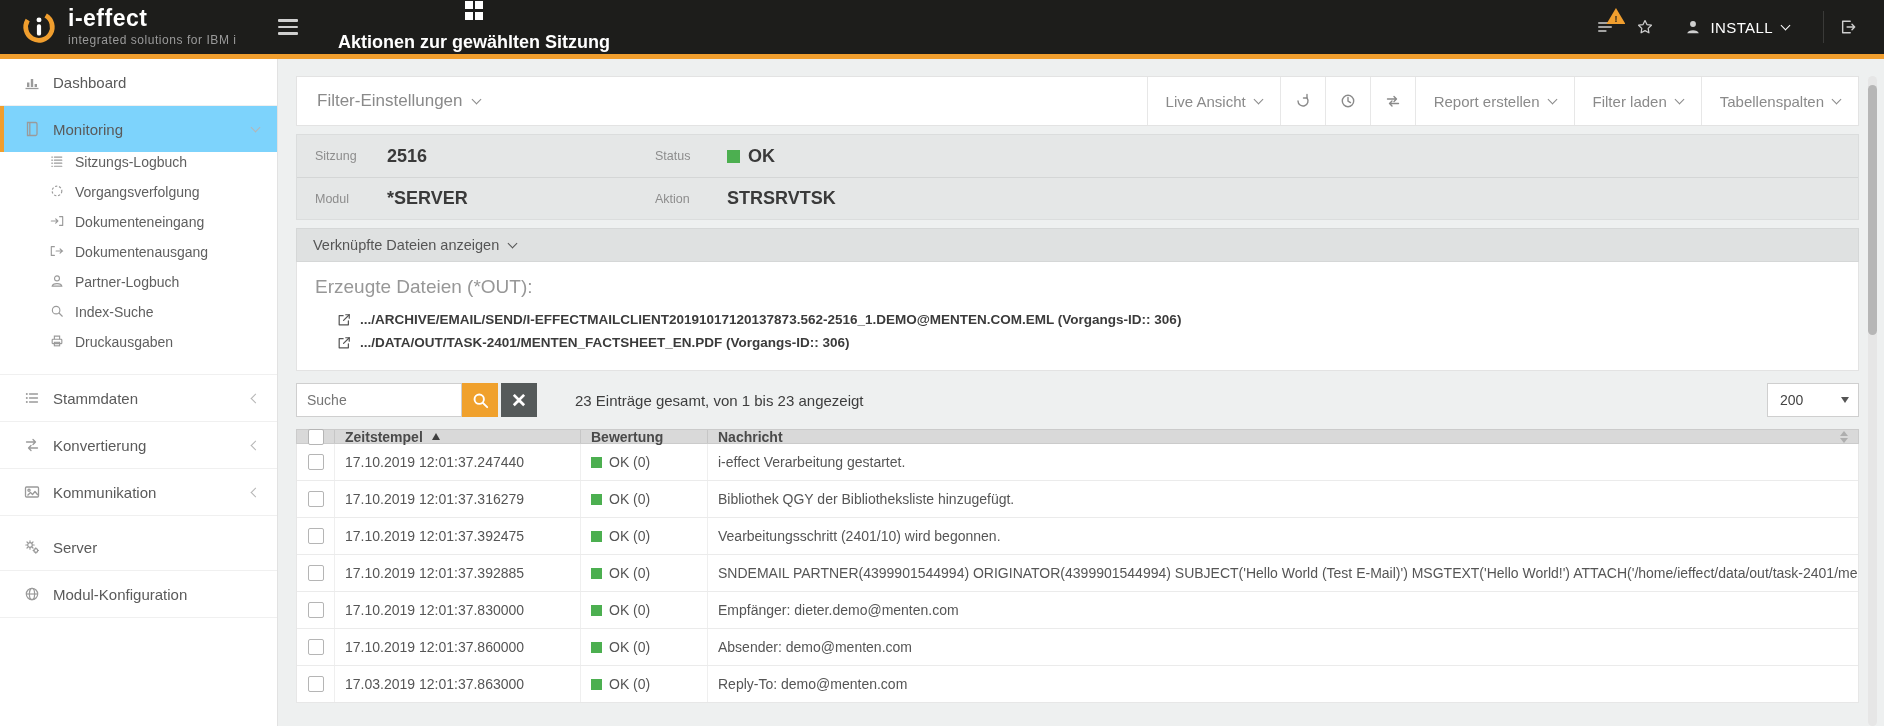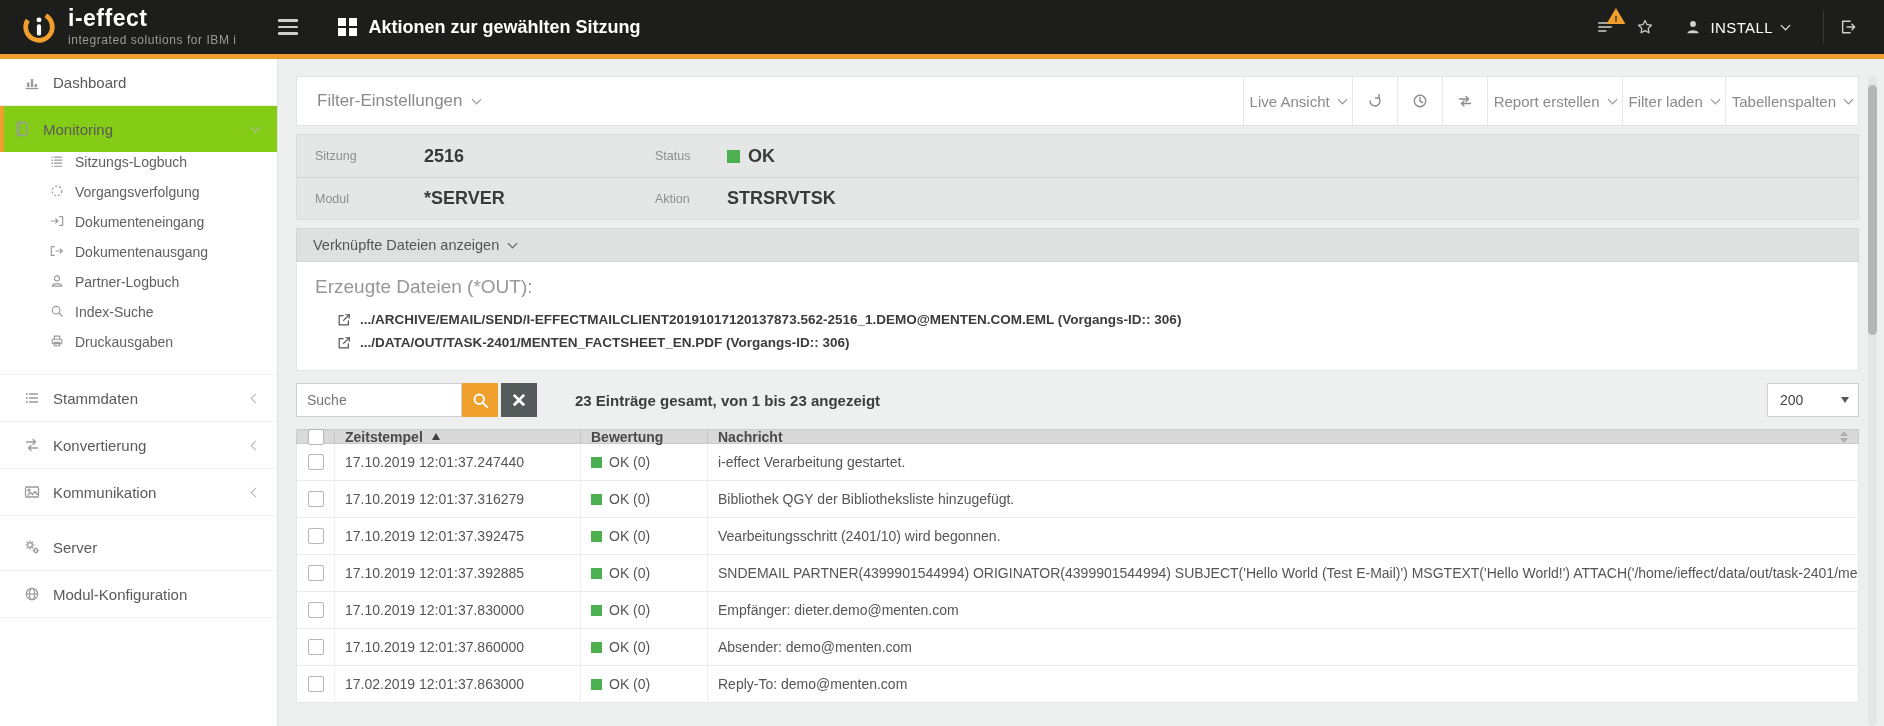--- a/index.html
+++ b/index.html
@@ -9,21 +9,21 @@
   
   .topbar { height:54px; background:#1d1d1b; display:flex; align-items:center;
     padding:0 20px; position:relative; }
   .accent { height:5px; background:#f09e2e; }
   .logo { display:flex; align-items:center; gap:10px; width:238px; cursor:pointer; }
   .logo-swoosh { width:38px; height:38px; }
   .logo-name { color:#fff; font-size:23px; font-weight:700; letter-spacing:.5px; line-height:1; }
   .logo-sub { color:#9a9a9a; font-size:12px; letter-spacing:.55px; margin-top:3px; }
   .hamburger { display:flex; flex-direction:column; gap:4px; cursor:pointer; margin-left:14px; padding:6px; }
   .hamburger span { width:20px; height:2.5px; background:#cfcfcf; border-radius:1px; display:block; }
-  .title-wrap { display:flex; align-items:center; gap:12px; margin-left:34px; }
+  .title-wrap { display:flex; align-items:center; gap:12px; margin-left:34px;flex-direction:column; }
   .grid-icon { display:grid; grid-template-columns:8px 8px; grid-gap:2.5px; }
   .grid-icon i { width:8px; height:8px; background:#fff; display:block; }
   .page-title { color:#fff; font-size:18px; font-weight:700; }
   .topbar-right { margin-left:auto; display:flex; align-items:center; gap:8px; }
   .tb-ic { position:relative; padding:8px; cursor:pointer; color:#cfcfcf; display:flex; align-items:center; }
   .badge { position:absolute; top:-3px; right:-4px; width:19px; height:16px; background:#f09e2e;
     clip-path:polygon(50% 0,100% 100%,0 100%); display:flex; align-items:flex-end; justify-content:center;
     color:#1d1d1b; font-size:9px; font-weight:700; }
   .user-menu { display:flex; align-items:center; gap:9px; color:#fff; cursor:pointer; padding:8px 10px; margin-left:6px; }
   .user-label { font-size:15px; letter-spacing:.4px; }
@@ -32,67 +32,67 @@
   .chev { display:inline-block; width:7px; height:7px; border-right:1.6px solid currentColor;
     border-bottom:1.6px solid currentColor; transform:rotate(45deg); position:relative; top:-2px; }
   .chev-l { transform:rotate(135deg); top:0; }
 
   
   .sidebar { position:absolute; left:0; top:59px; width:278px; bottom:0; background:#fff;
     border-right:1px solid #e2e2e2; }
   .nav-group { border-bottom:1px solid #f0f0f0; }
   .nav-item { display:flex; align-items:center; gap:13px; height:46px; padding:0 18px 0 20px;
     color:#5a5a5a; font-size:15px; cursor:pointer; border-left:4px solid transparent; }
-  .nav-item.active { background:#84cc16; border-left-color:#f09e2e;padding-left:10px; }
+  .nav-item.active { background:#7dd3fc; border-left-color:#f09e2e; }
   .nav-chev { margin-left:auto; color:#b5b5b5; }
   .nav-children { padding:2px 0 10px; }
   .nav-child { display:flex; align-items:flex-start; gap:11px; height:30px; padding-left:50px;
     color:#5f5f5f; font-size:14px; cursor:pointer; }
   .mt8 { margin-top:8px; }
   .svgi { width:16px; height:16px; flex:none; }
   .svgi.sm { width:14px; height:14px; }
 
   
   .main { position:absolute; left:278px; top:59px; right:0; bottom:0; padding:17px 25px 0 18px; }
 
   .toolbar { background:#fff; border:1px solid #e3e3e3; height:50px; display:flex;
     align-items:stretch; justify-content:space-between; }
   .tb-left { display:flex; align-items:center; gap:10px; padding-left:20px; color:#8a8a8a;
     font-size:17px; cursor:pointer; }
   .tb-right { display:flex; }
-  .tbtn { display:flex; align-items:center; gap:9px; padding:0 6px; border-left:1px solid #e7e7e7;
+  .tbtn { display:flex; align-items:center; gap:9px; padding:0 18px; border-left:1px solid #e7e7e7;
     color:#8a8a8a; font-size:15px; cursor:pointer; }
   .tbtn.ic { padding:0 14px; }
 
   .info-panel { margin-top:8px; background:#e5e7e7; border:1px solid #dbdddd; }
   .info-row { height:42px; display:flex; align-items:center; padding-left:18px; }
   .info-row + .info-row { border-top:1px solid #d4d6d6; }
   .info-cell { display:flex; align-items:center; }
-  .info-cell.c1 { width:340px;gap:37px; }
+  .info-cell.c1 { width:340px; }
   .ilabel { color:#8d8d8d; font-size:12.5px; width:72px; }
   .ivalue { color:#3a3a3a; font-weight:700; font-size:18px; }
   .sq { width:11px; height:11px; background:#4caf50; display:inline-block; margin-right:7px; flex:none; }
   .sq.big { width:13px; height:13px; margin-right:8px; }
 
   .linked-bar { margin-top:8px; height:34px; background:#dfe1e1; border:1px solid #d5d7d7;
     display:flex; align-items:center; gap:10px; padding-left:16px; color:#555; font-size:14.5px; cursor:pointer; }
 
   .files-panel { background:#fff; border:1px solid #e3e3e3; border-top:none; padding:14px 18px 16px; }
   .files-title { color:#979797; font-size:19px; margin-bottom:10px; }
   .file-row { display:flex; align-items:flex-end; gap:9px; padding:4px 0 4px 22px;
     color:#3b3b3b; font-weight:700; font-size:13.5px; cursor:pointer; }
 
   .search-row { margin-top:12px; display:flex; align-items:center; }
   .search-input { width:166px; height:34px; border:1px solid #cfcfcf; padding:0 10px;
     font-size:14px; color:#555; background:#fff; outline:none; font-family:inherit; }
   .btn-search { width:36px; height:34px; background:#f0a12d; border:none; cursor:pointer;
     display:flex; align-items:center; justify-content:center; }
   .btn-clear { width:36px; height:34px; background:#555a5a; border:none; cursor:pointer; margin-left:3px;
     color:#fff; font-size:19px; font-weight:700; line-height:1; }
-  .summary { margin-left:38px; font-weight:700; color:#3d3d3d; font-size:15px; }
+  .summary { margin-left:38px; font-weight:400; color:#3d3d3d; font-size:15px; }
   .page-size { margin-left:auto; width:92px; height:34px; background:#fff; border:1px solid #cfcfcf;
     display:flex; align-items:center; justify-content:space-between; padding:0 9px 0 12px;
     font-size:14px; color:#444; cursor:pointer; }
   .sel-arrow { width:0; height:0; border-left:4.5px solid transparent; border-right:4.5px solid transparent;
     border-top:6px solid #555; }
 
   .table { margin-top:12px; }
   .thead { display:flex; background:#d9d9d9; border:1px solid #cbcbcb; height:15px; }
   .th { display:flex; align-items:center; padding:0 10px; font-size:14px; font-weight:700;
     color:#4a4a4a; border-right:1px solid #c6c6c6; cursor:pointer; }
@@ -508,21 +508,21 @@
         <div class="td col-rating">
             <span class="sq"></span>
             <span>OK (0)</span>
           </div>
         <div class="td col-msg">Absender: demo@menten.com</div>
       </div>
       <div class="trow">
         <div class="td col-check">
             <input type="checkbox" style="">
           </div>
-        <div class="td col-ts">17.02.2019 12:01:37.863000</div>
+        <div class="td col-ts">17.03.2019 12:01:37.863000</div>
         <div class="td col-rating">
             <span class="sq"></span>
             <span>OK (0)</span>
           </div>
         <div class="td col-msg">Reply-To: demo@menten.com</div>
       </div>
     </div>
   </div>
 </main>
 

